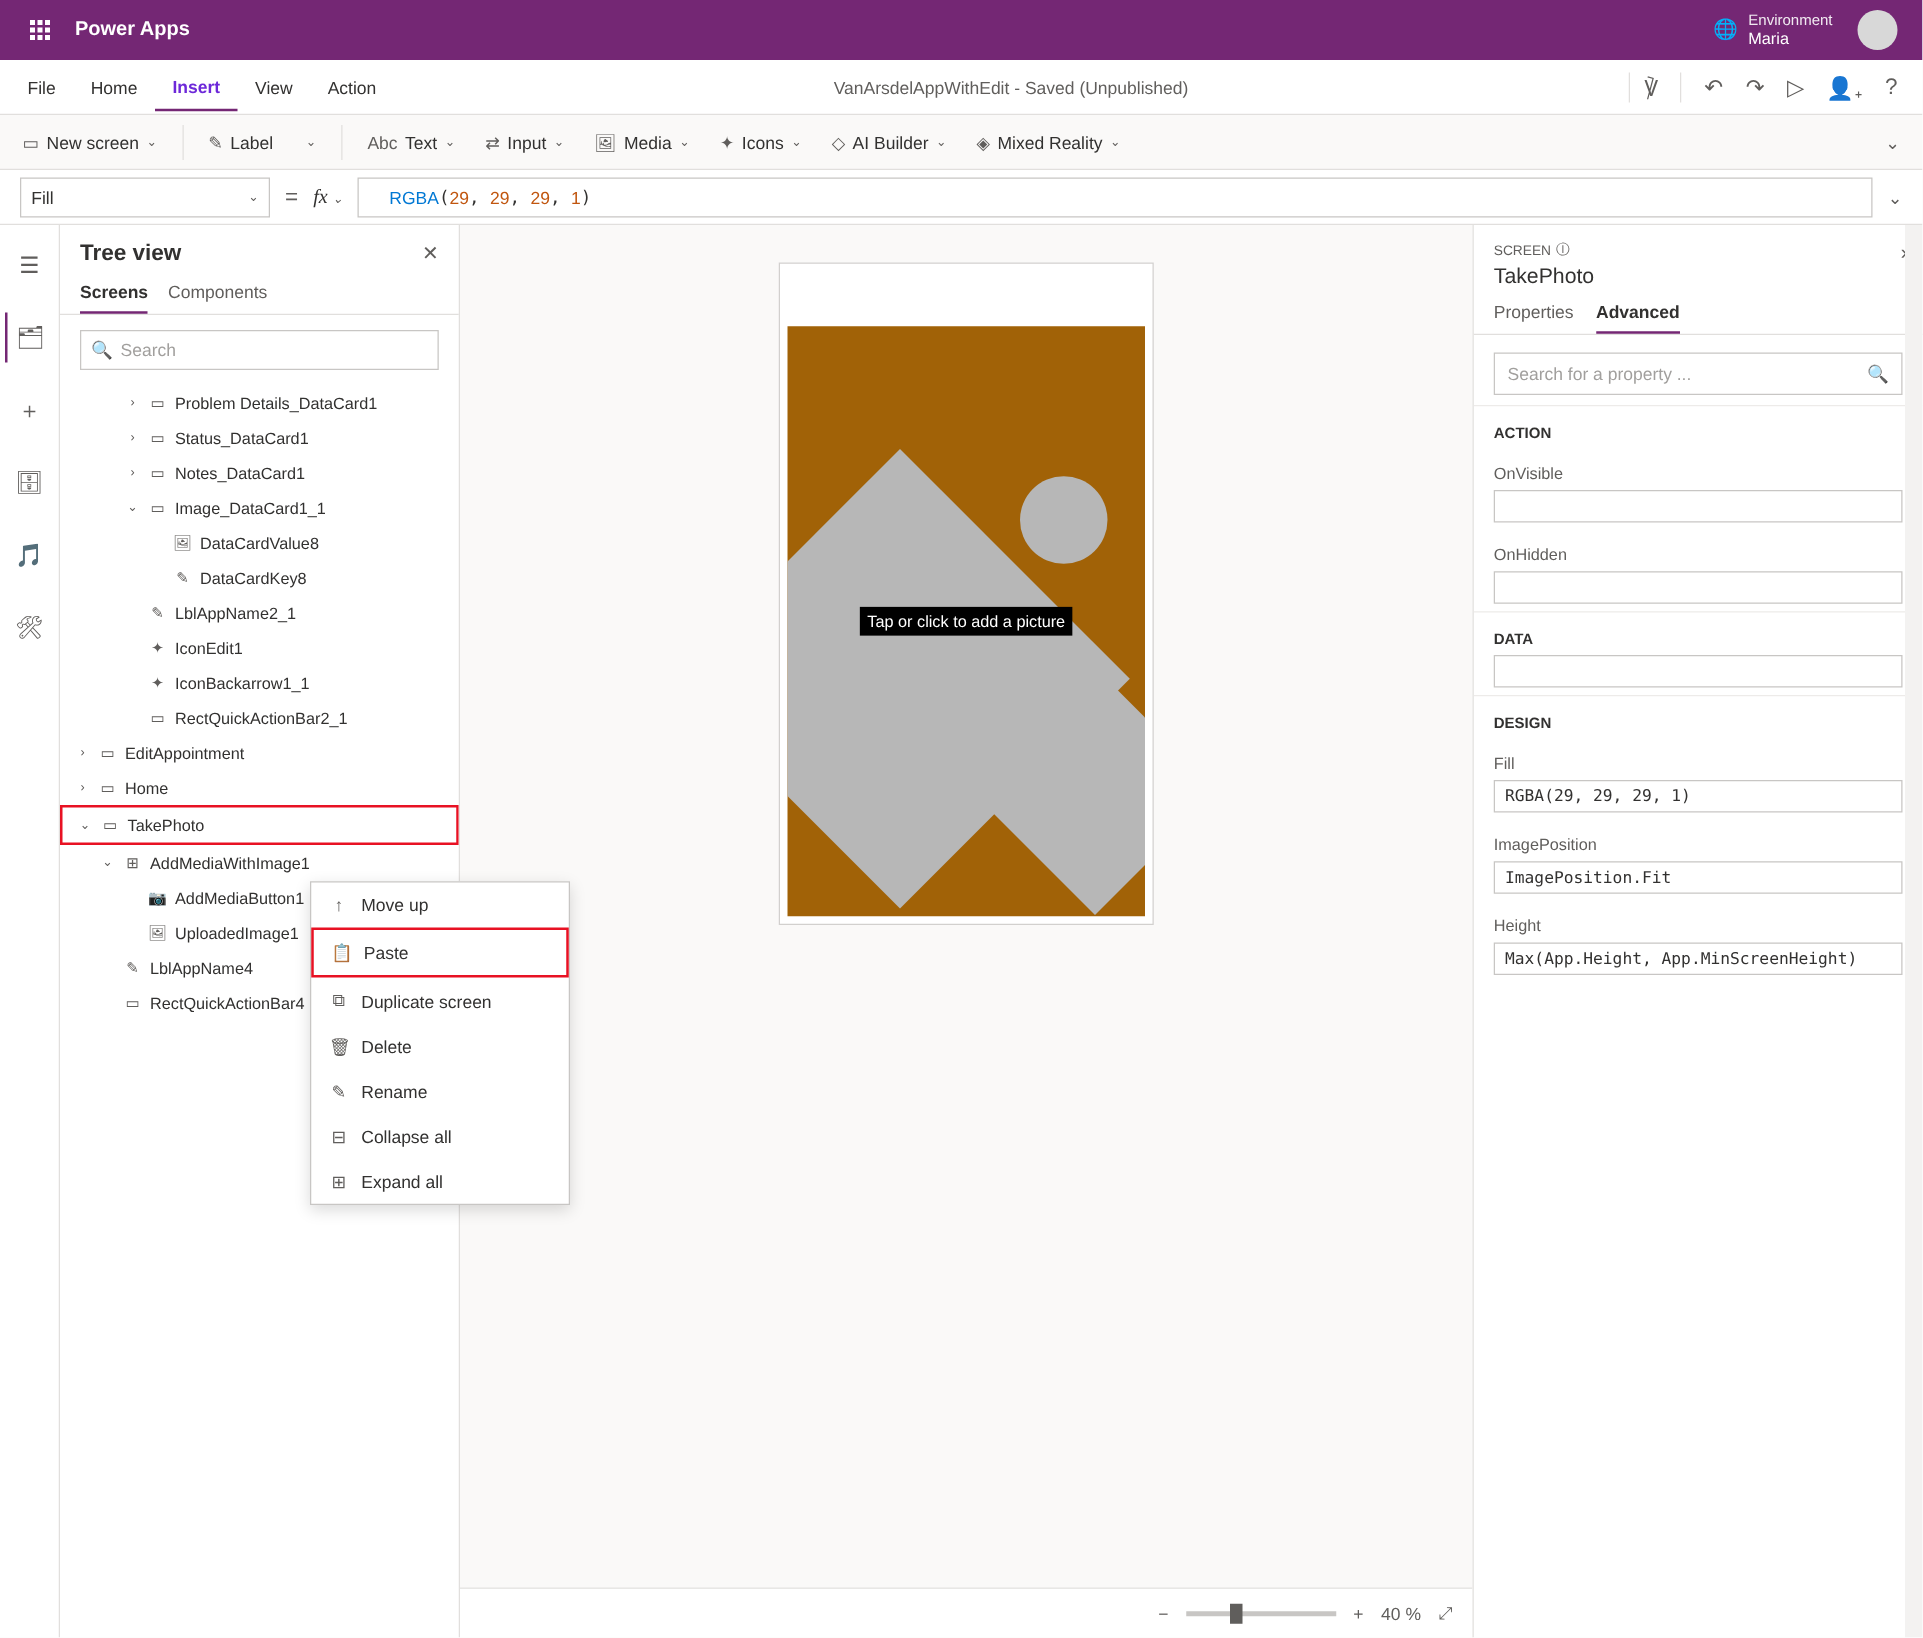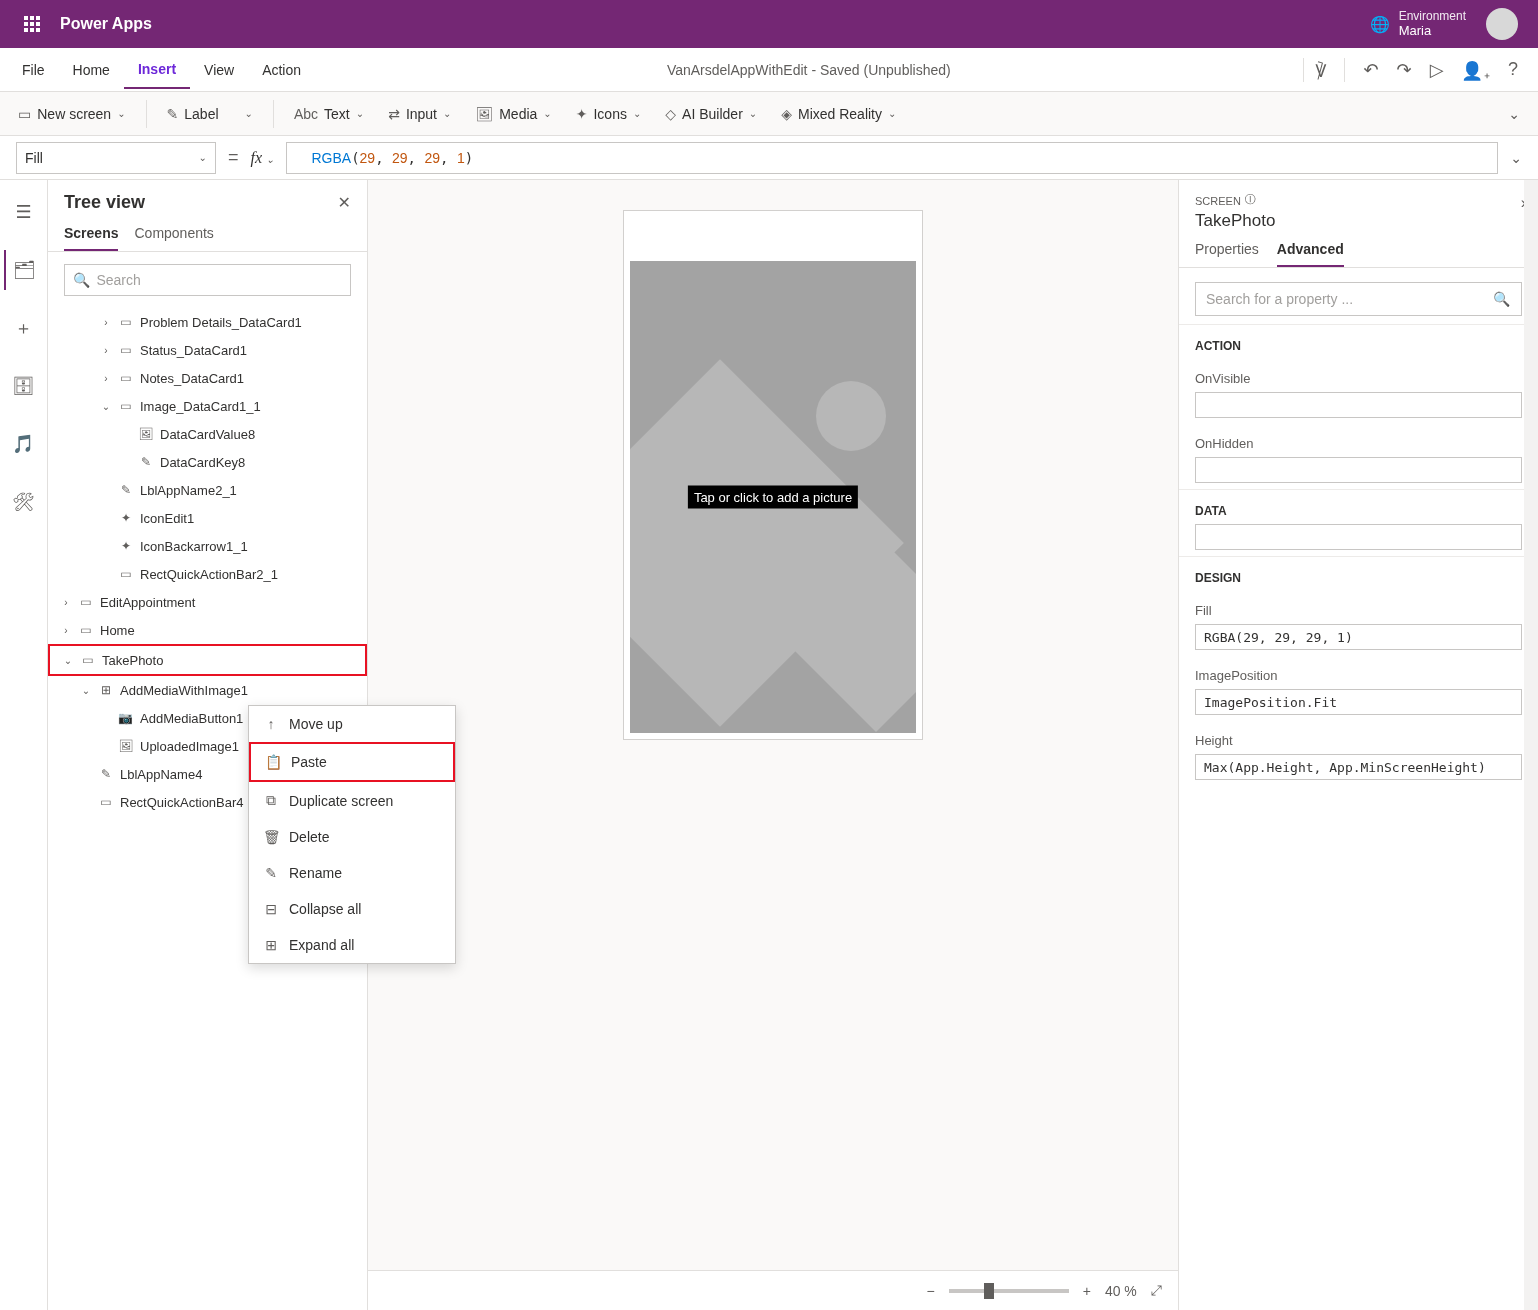--- a/index.html
+++ b/index.html
@@ -60,21 +60,21 @@
 .tree-label { font-size:13px; color:#323130;}
 .indent-1 { padding-left: 32px; }
 .indent-2 { padding-left: 52px; }
 .indent-3 { padding-left: 72px; }
 .indent-0 { padding-left: 12px; }
 .hl-red { border:2px solid #e81123; }
 
 .canvas-area { flex:1; display:flex; flex-direction:column; align-items:center; background:#faf9f8; position:relative;}
 .device { margin-top: 30px; width: 300px; height: 530px; background:#fff; border:1px solid #d2d0ce; position:relative;}
 .device-header { height:42px; background:#107c10; color:#fff; font-size:17px; display:flex; align-items:center; justify-content:center;}
-.device-body { position:absolute; top:50px; left:6px; right:6px; bottom:6px; background:#a3a3a3; display:flex; align-items:center; justify-content:center;}
+.device-body { position:absolute; top:50px; left:6px; right:6px; bottom:6px; background:#a16207; display:flex; align-items:center; justify-content:center;}
 .img-placeholder { width:100%; height:100%; position:relative; overflow:hidden;}
 .img-circle { position:absolute; width:70px; height:70px; border-radius:50%; background:#b7b7b7; top:120px; right:30px;}
 .img-mountain { position:absolute; bottom:60px; left:-40px; width:260px; height:260px; background:#b7b7b7; transform:rotate(45deg);}
 .img-mountain2 { position:absolute; bottom:30px; right:-30px; width:140px; height:140px; background:#b7b7b7; transform:rotate(45deg);}
 .tap-label { position:absolute; background:#000; color:#fff; padding:4px 6px; font-size:13px; top:50%; left:50%; transform:translate(-50%,-50%); white-space:nowrap;}
 .canvas-footer { position:absolute; bottom:0; left:0; right:0; height:40px; border-top:1px solid #e1dfdd; display:flex; align-items:center; justify-content:flex-end; gap:14px; padding:0 16px; background:#fff; color:#605e5c;}
 .zoom-slider { width:120px; height:4px; background:#c8c6c4; position:relative;}
 .zoom-slider::after{content:""; position:absolute; width:10px; height:16px; background:#605e5c; top:-6px; left:35px;}
 
 .ctx-menu { position:absolute; left:248px; top:525px; width:208px; background:#fff; border:1px solid #c8c6c4; box-shadow:0 4px 12px rgba(0,0,0,0.15); z-index:100;}

